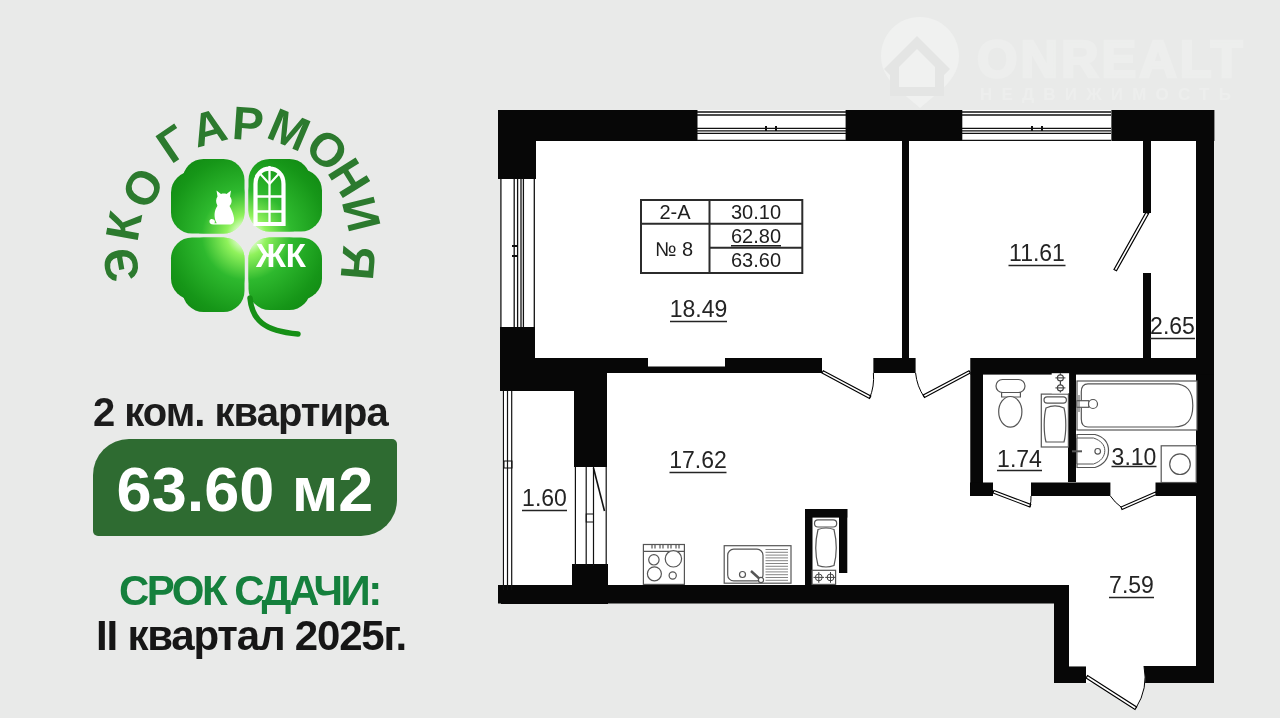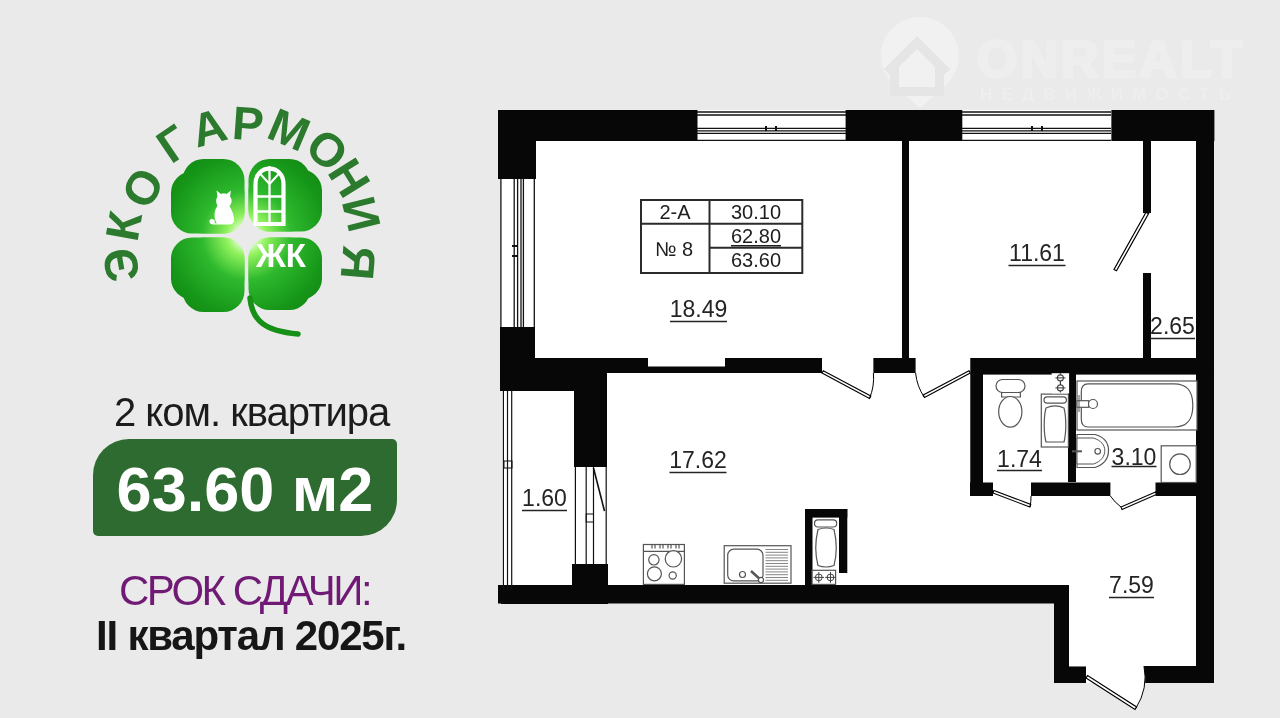--- a/index.html
+++ b/index.html
@@ -64,27 +64,27 @@
     <text transform="translate(209,128) rotate(-15)" y="16">А</text>
     <text transform="translate(248,124) rotate(4)" y="16">Р</text>
     <text transform="translate(289,130) rotate(23)" y="16">М</text>
     <text transform="translate(327,150) rotate(42)" y="16">О</text>
     <text transform="translate(349,178) rotate(58)" y="16">Н</text>
     <text transform="translate(361,214) rotate(76)" y="16">И</text>
     <text transform="translate(358,263) rotate(95)" y="16">Я</text>
   </g>
 </svg>
 
-<div class="abs" style="left:93px;top:390px;font-size:40px;letter-spacing:-1px;font-weight:normal;color:#1c1c1c;margin-left:21px;">2 ком. квартира</div>
+<div class="abs" style="left:93px;top:390px;font-size:40px;letter-spacing:-1px;font-weight:bold;color:#1c1c1c;">2 ком. квартира</div>
 
 <div class="abs" style="left:93px;top:439px;width:304px;height:97px;background:#2e6b31;border-radius:36px 5px 36px 5px;"></div>
 
 <div class="abs" style="left:93px;top:453px;width:304px;text-align:center;font-size:63px;font-weight:bold;color:#ffffff;">63.60 м2</div>
 
-<div class="abs" style="left:119px;top:567px;font-size:42px;letter-spacing:-2.5px;font-weight:normal;color:#701a75;">СРОК СДАЧИ:</div>
+<div class="abs" style="left:119px;top:567px;font-size:42px;letter-spacing:-2.5px;font-weight:bold;color:#15803d;">СРОК СДАЧИ:</div>
 
 <div class="abs" style="left:96px;top:612px;font-size:42px;letter-spacing:-1.2px;font-weight:bold;color:#161616;">II квартал 2025г.</div>
 
 <svg class="abs" style="left:0;top:0" width="1280" height="718" viewBox="0 0 1280 718">
   <g fill="#ffffff">
 
     <rect x="534" y="141" width="368" height="217"></rect>
 
     <rect x="909" y="141" width="234" height="217"></rect>
 

